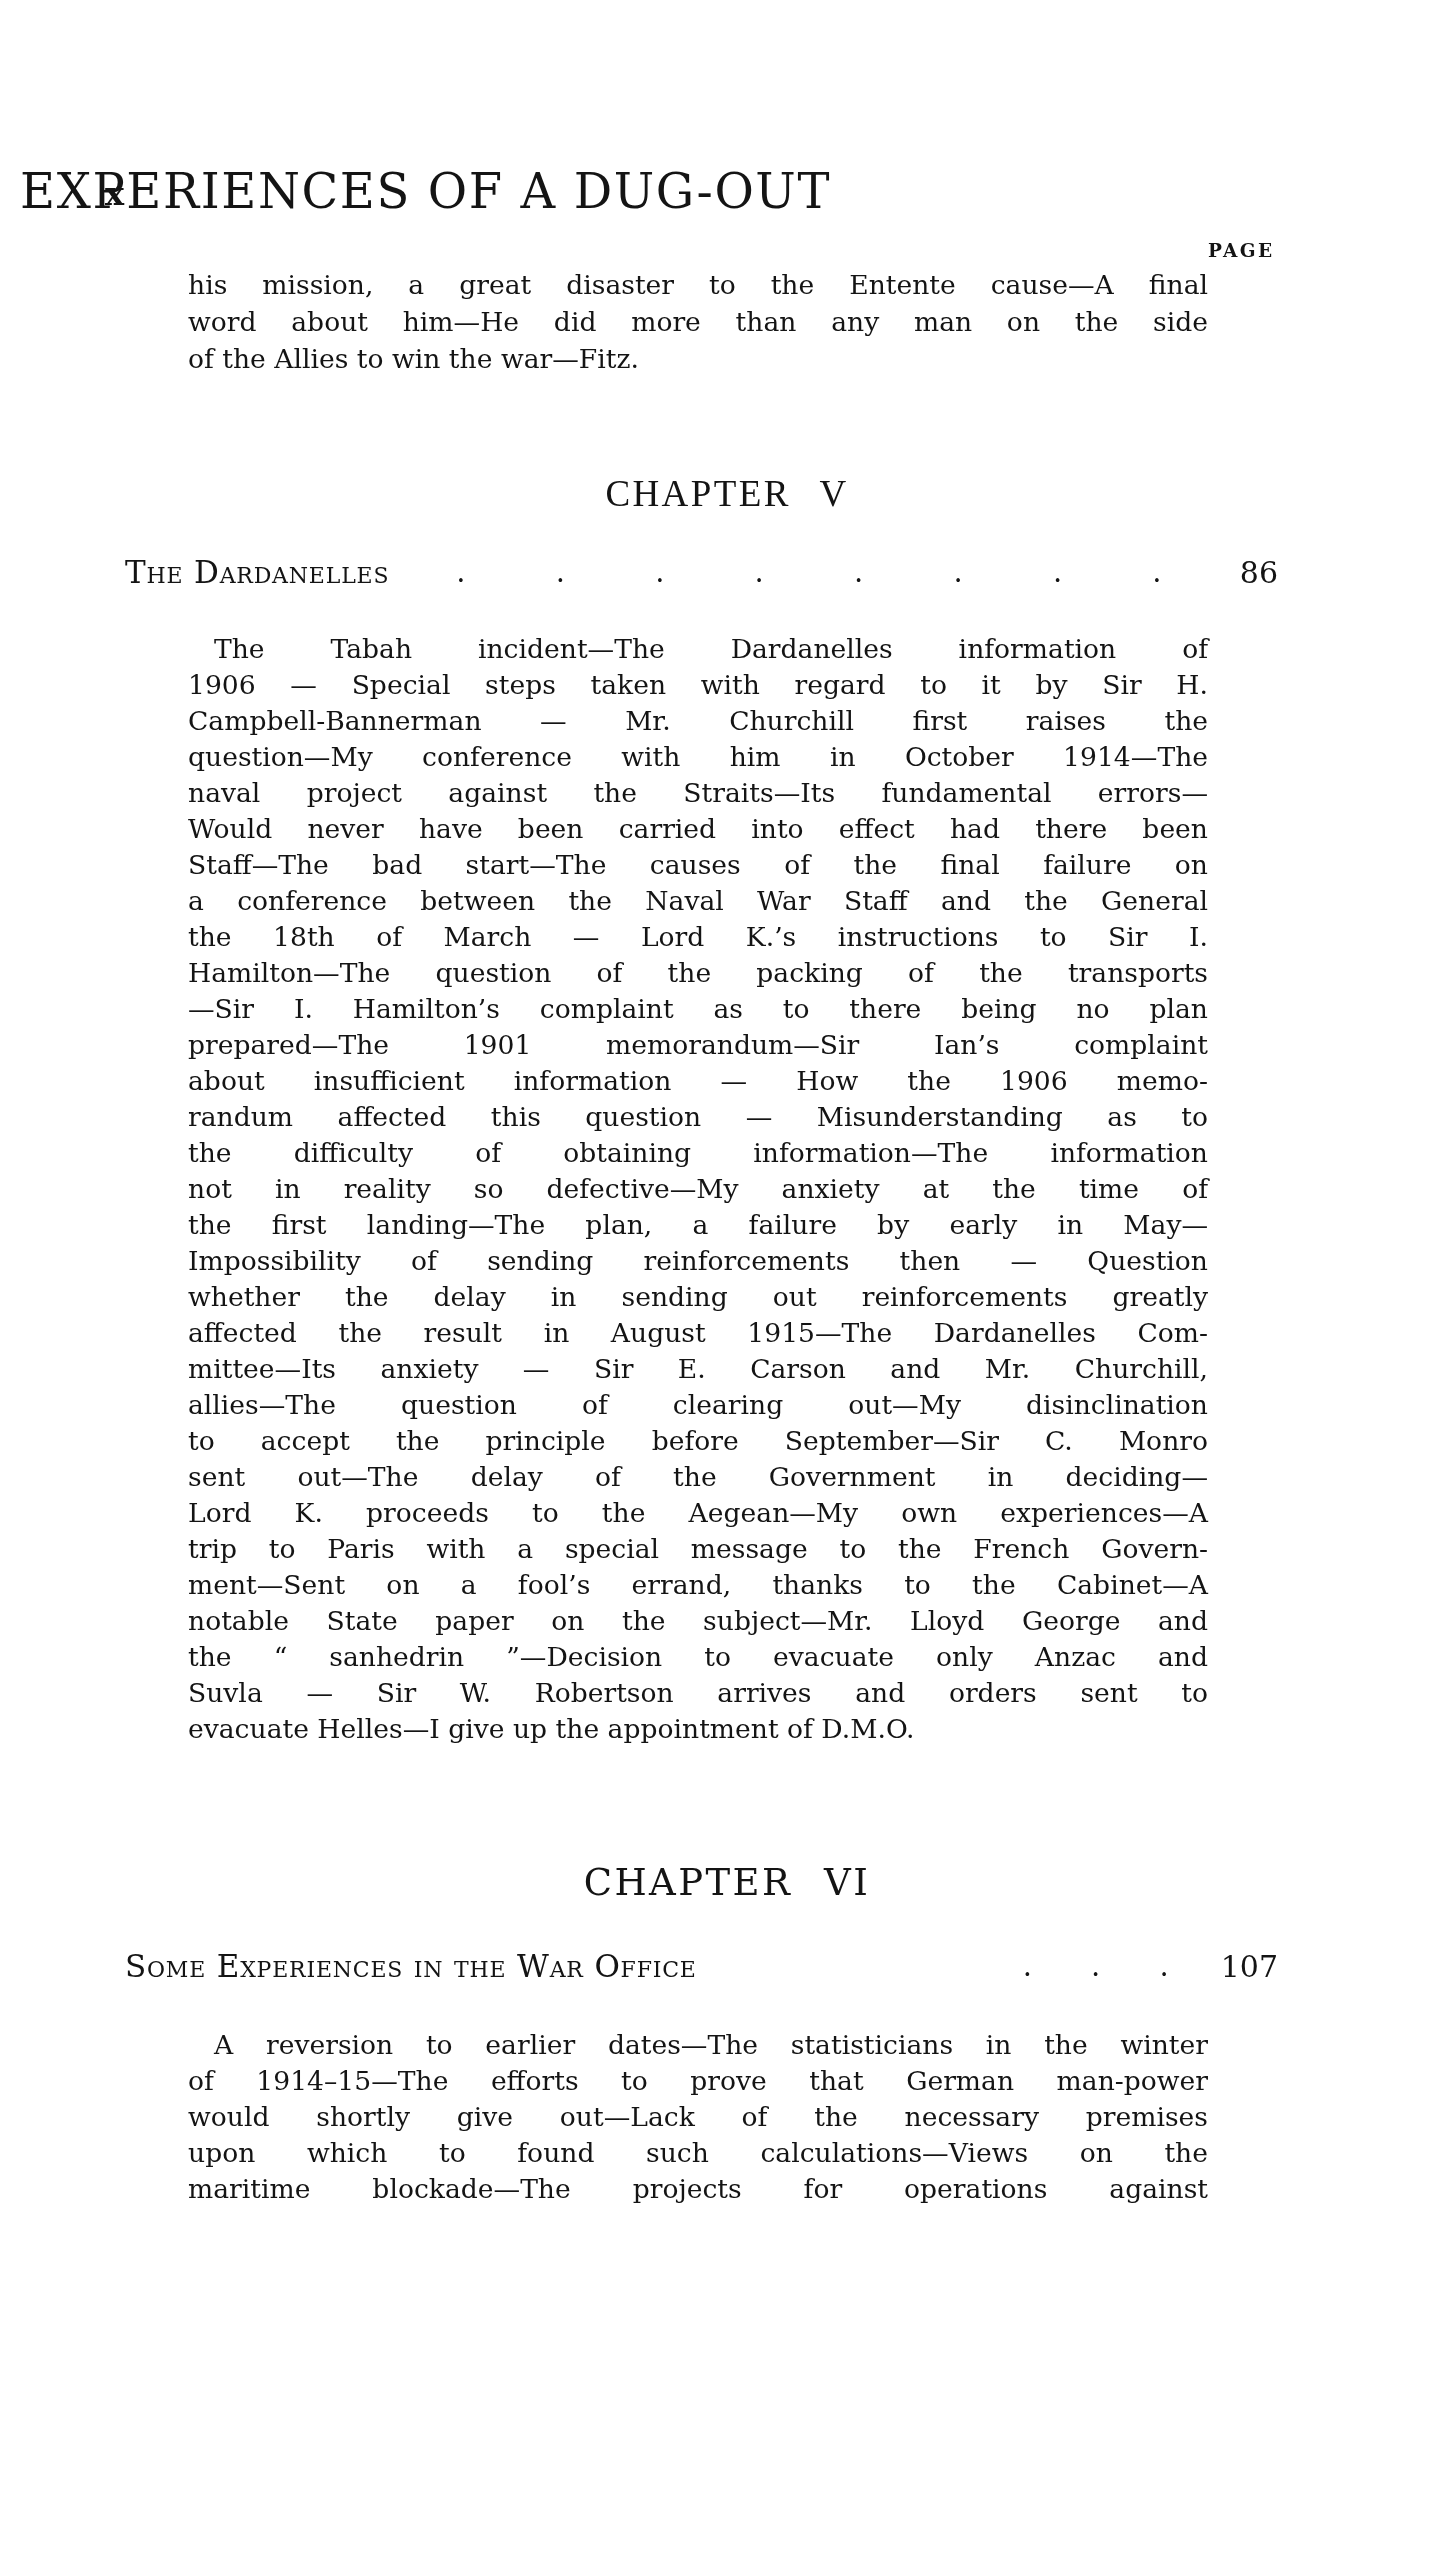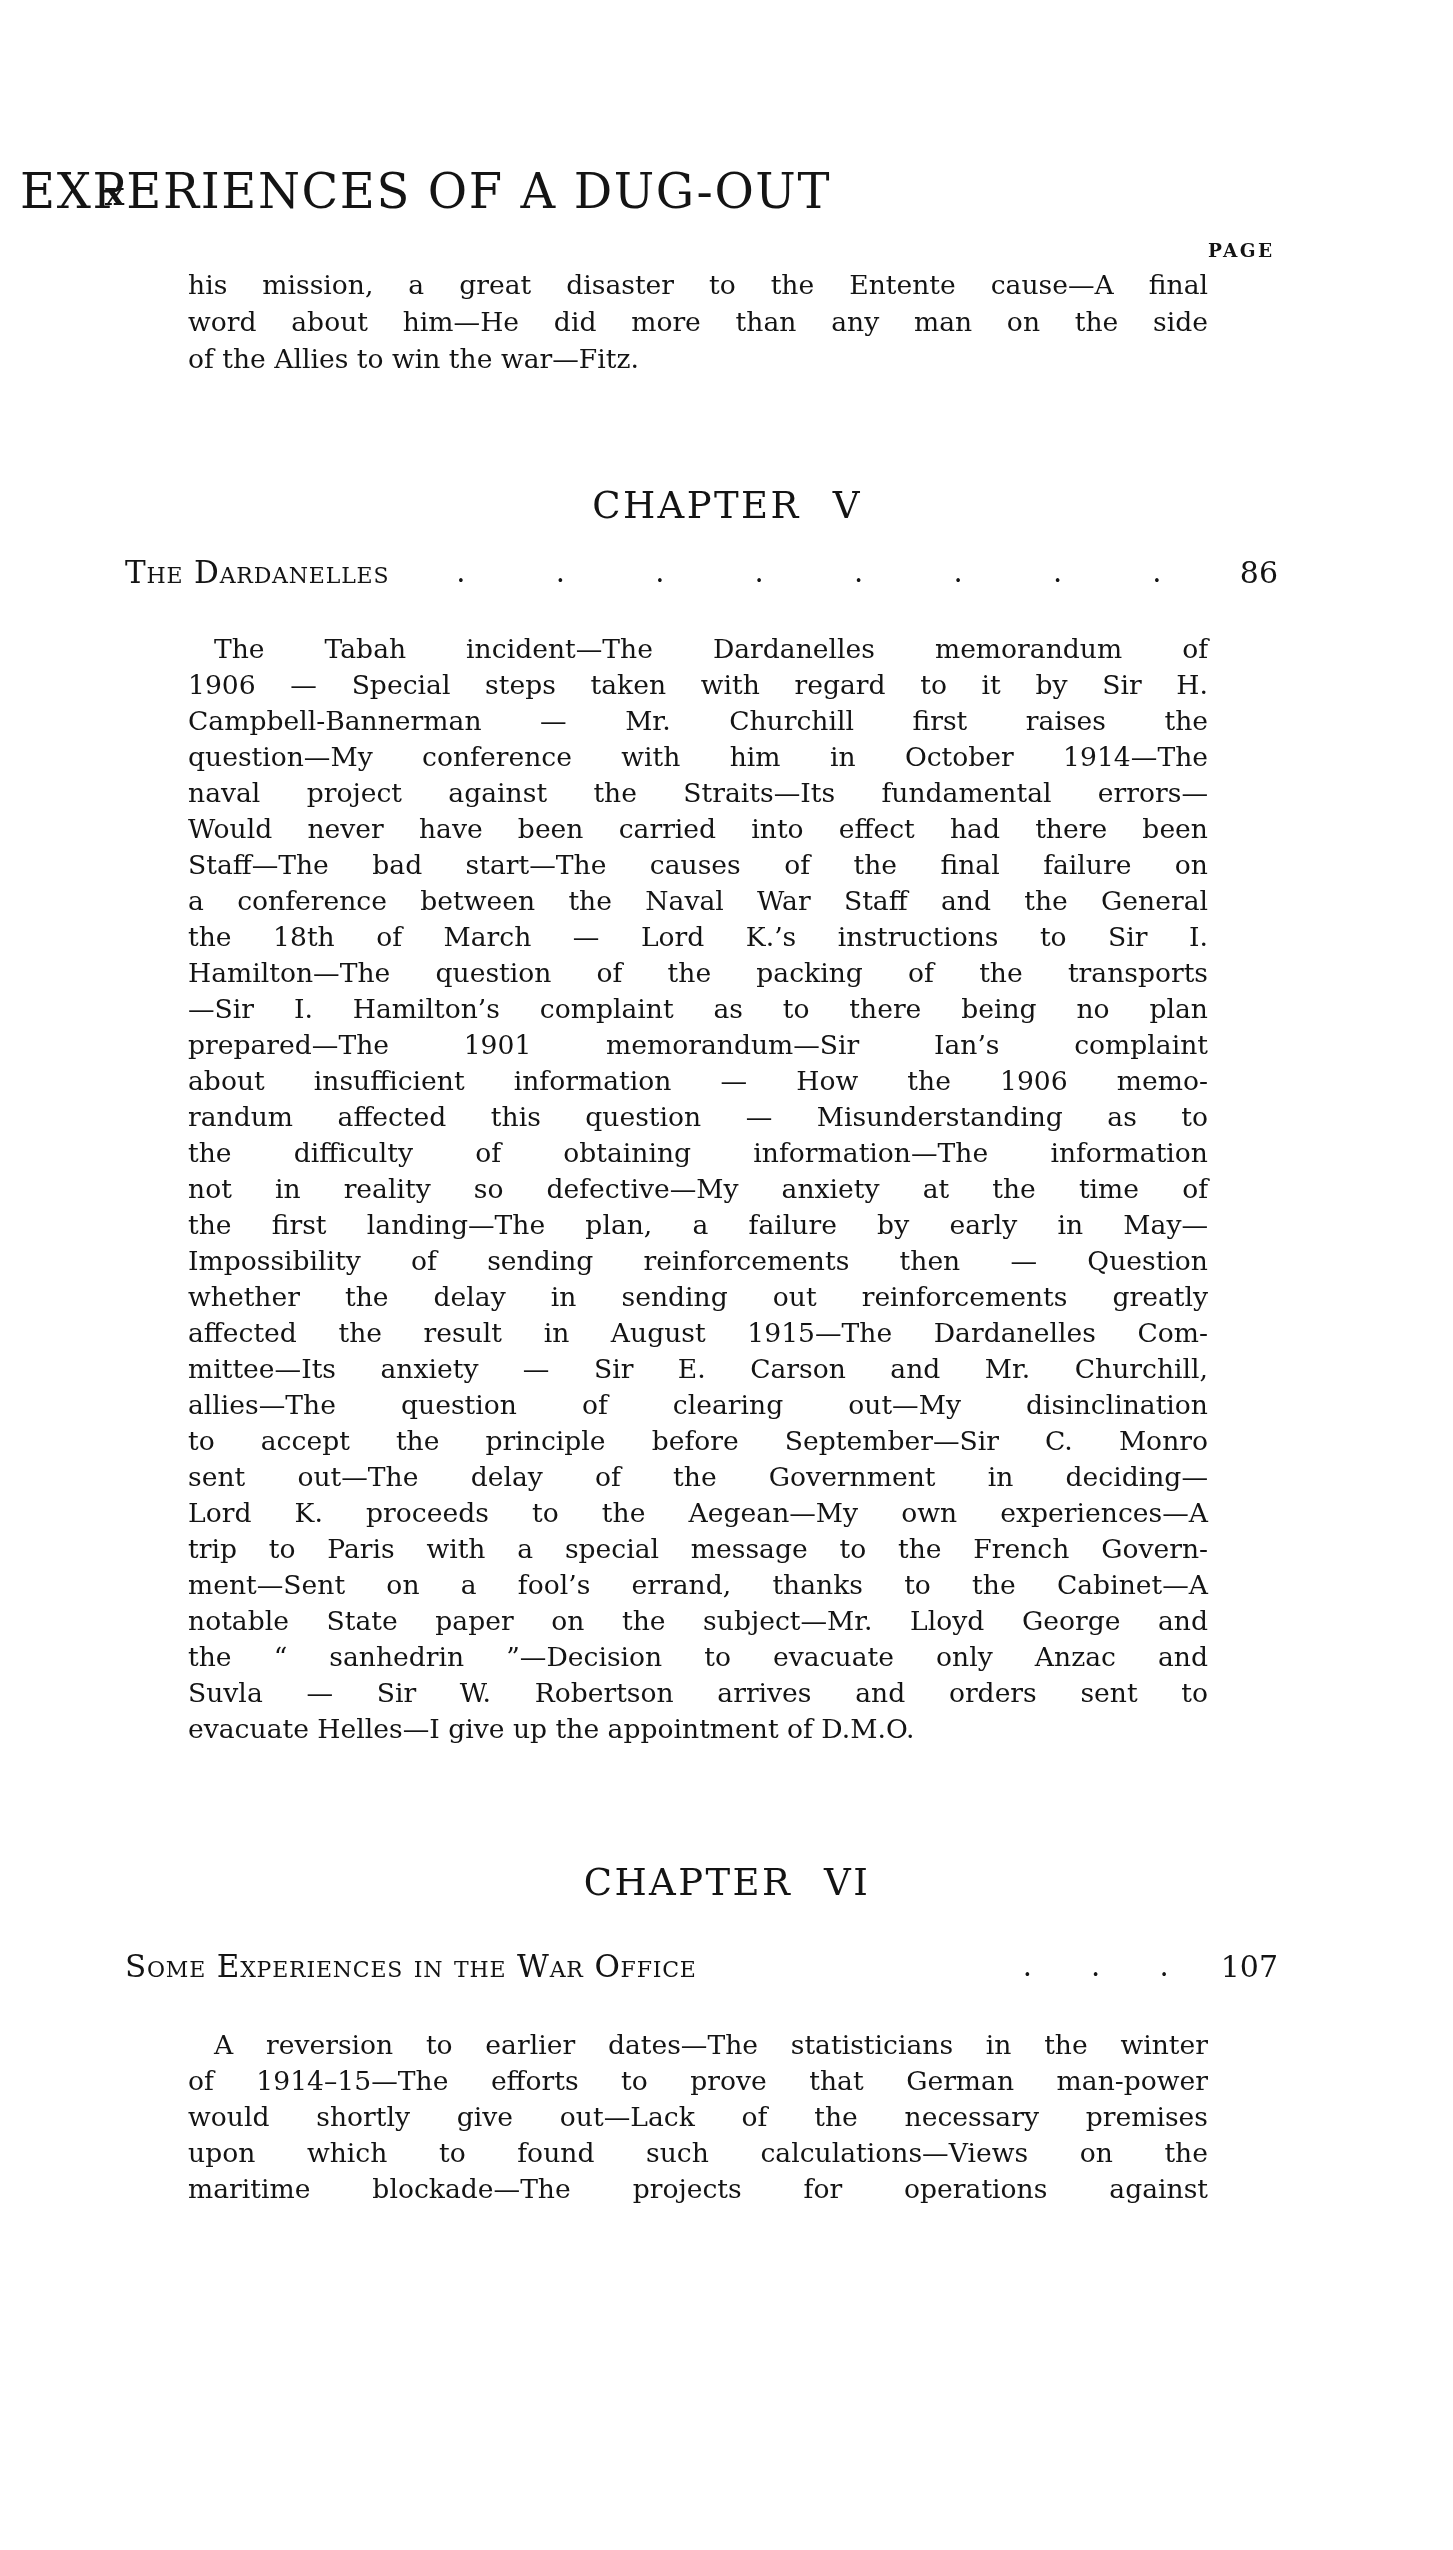--- a/index.html
+++ b/index.html
@@ -49,21 +49,21 @@
   .continuation{top:266px;line-height:37px;}
   .ch5-summary{top:631px;}
   .ch6-summary{top:2027px;}
   
   .chapter-heading{
     position:absolute;left:0;right:0;
     text-align:center;
     font-size:37px;letter-spacing:2.4px;word-spacing:17.7px;
     white-space:nowrap;
   }
-  .ch5-heading{top:484px;}
+  .ch5-heading{top:472px;font-family:Liberation Serif, serif;}
   .ch6-heading{top:1861px;}
   
   .toc-entry{
     position:absolute;left:125px;width:1153px;
     display:flex;align-items:center;
     font-size:31px;
   }
   .toc-entry .entry-title{
     font-variant:small-caps;
     letter-spacing:0.8px;
@@ -103,21 +103,21 @@
 
   <div class="chapter-heading ch5-heading">CHAPTER V</div>
 
   <div class="toc-entry ch5-entry">
     <span class="entry-title">The Dardanelles</span>
     <span class="leader">. . . . . . . .</span>
     <span class="entry-page">86</span>
   </div>
 
   <div class="txt-block ch5-summary" data-last-flush="">
-      <div class="line first-indent">The Tabah incident—The Dardanelles memorandum of</div>
+      <div class="line first-indent">The Tabah incident—The Dardanelles information of</div>
       <div class="line">1906 — Special steps taken with regard to it by Sir H.</div>
       <div class="line">Campbell-Bannerman — Mr. Churchill first raises the</div>
       <div class="line">question—My conference with him in October 1914—The</div>
       <div class="line">naval project against the Straits—Its fundamental errors—</div>
       <div class="line">Would never have been carried into effect had there been</div>
       <div class="line">Staff—The bad start—The causes of the final failure on</div>
       <div class="line">a conference between the Naval War Staff and the General</div>
       <div class="line">the 18th of March — Lord K.’s instructions to Sir I.</div>
       <div class="line">Hamilton—The question of the packing of the transports</div>
       <div class="line">—Sir I. Hamilton’s complaint as to there being no plan</div>

